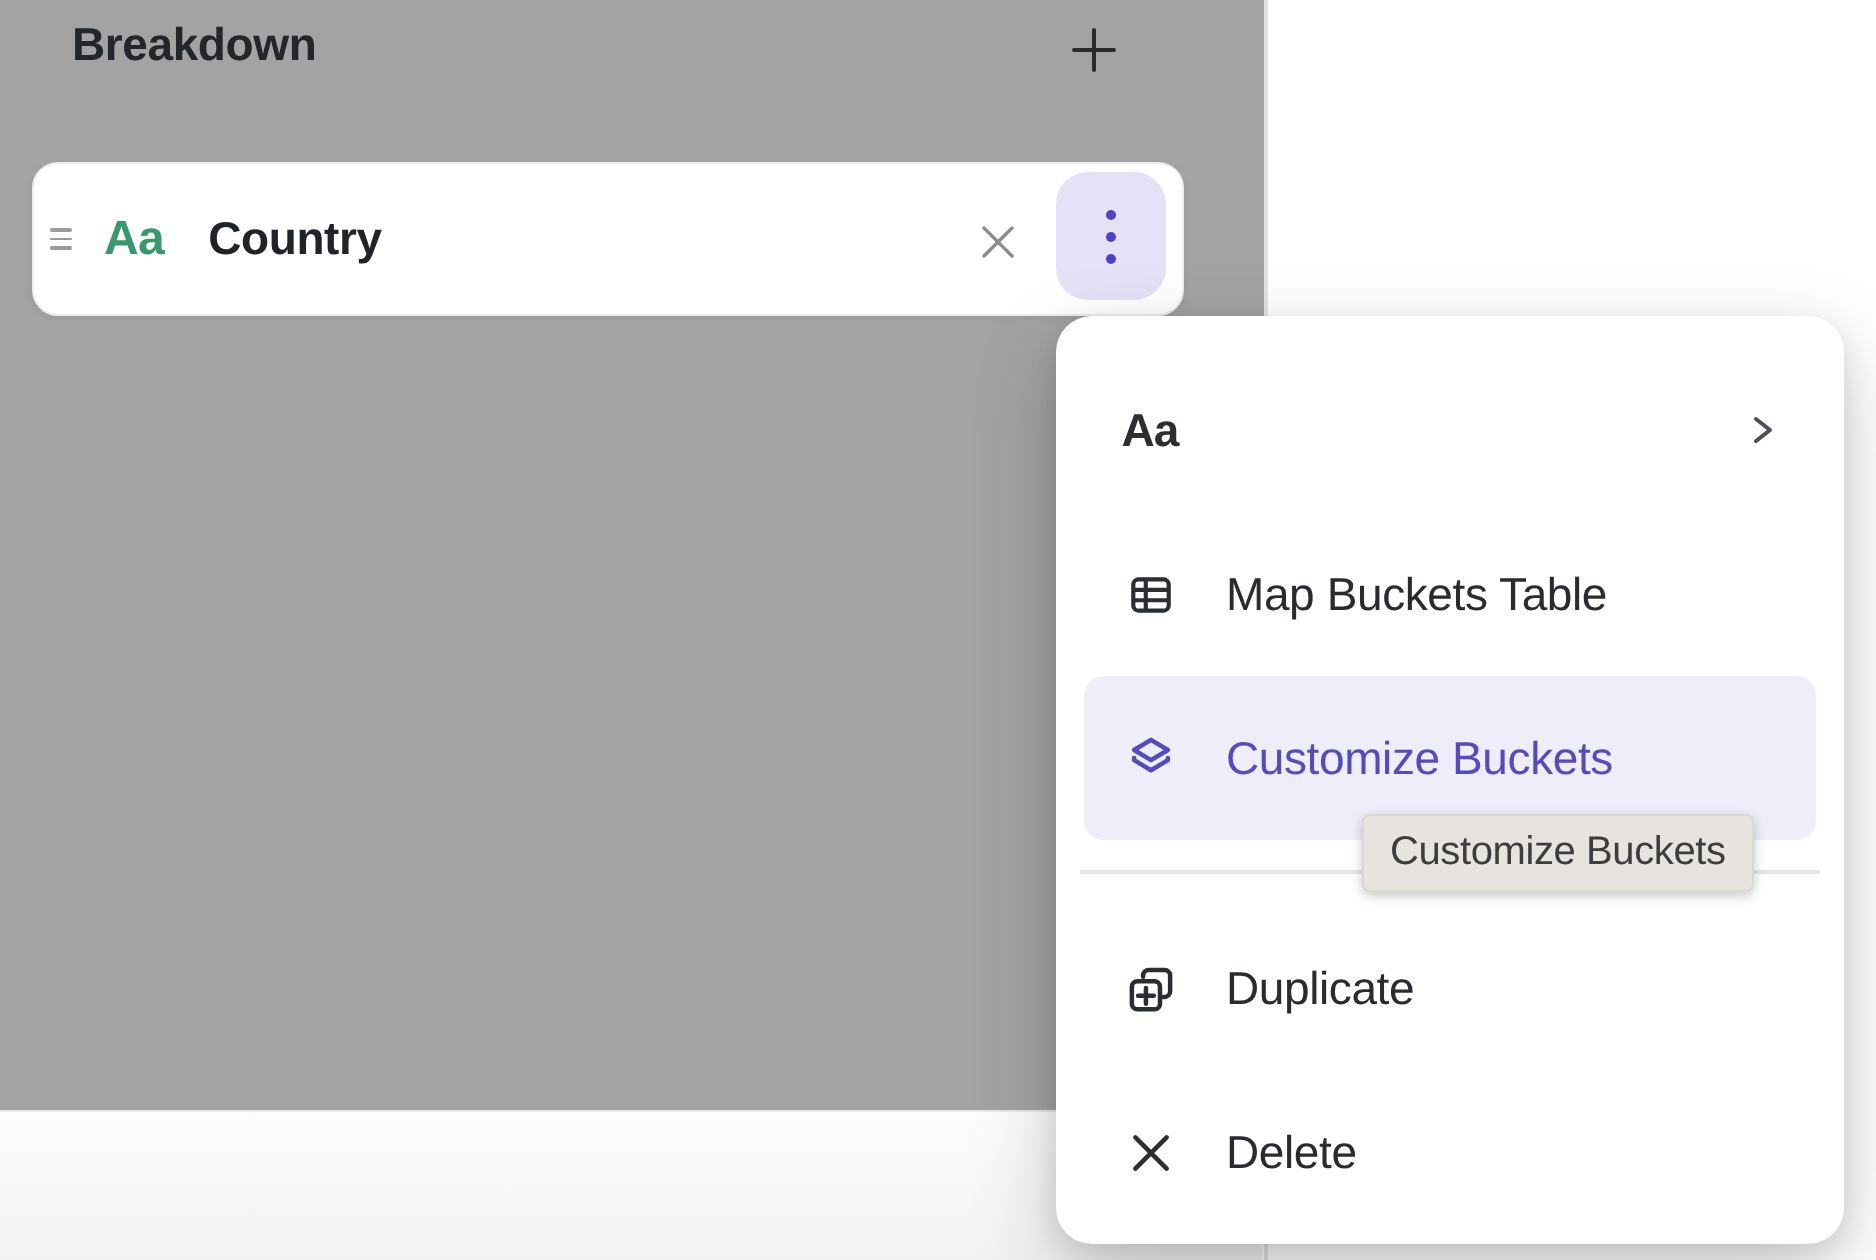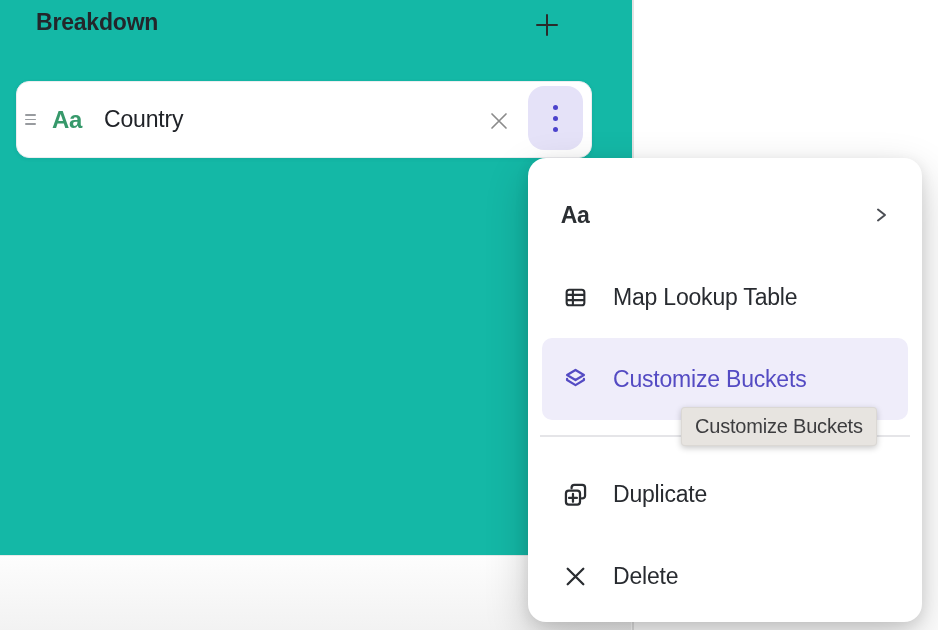--- a/index.html
+++ b/index.html
@@ -4,37 +4,37 @@
 <style>
   html,body{margin:0;padding:0;}
   body{
     width:938px;height:630px;position:relative;overflow:hidden;
     background:#ffffff;
     font-family:"Liberation Sans","DejaVu Sans",sans-serif;
     color:#24272c;
     -webkit-font-smoothing:antialiased;
   }
   
-  .left-panel{position:absolute;left:0;top:0;width:632px;height:558px;background:#14b8a6;z-index:1;}
+  .left-panel{position:absolute;left:0;top:0;width:632px;height:558px;background:#a3a3a3;z-index:1;}
   .panel-title{position:absolute;left:36px;top:9px;font-size:23px;font-weight:700;color:#23262b;letter-spacing:-.2px;}
   .add-btn{position:absolute;left:531px;top:9px;width:32px;height:32px;border:none;background:transparent;
     display:flex;align-items:center;justify-content:center;cursor:pointer;padding:0;}
   .panel-footer{position:absolute;left:0;top:555px;width:631px;height:75px;
     border-top:1px solid #e9e9e9;
     background:linear-gradient(180deg,#fdfdfd 0%,#f7f7f7 55%,#f2f2f2 100%);}
   .v-divider{position:absolute;left:632px;top:0;width:1.5px;height:630px;background:#e3e3e3;z-index:0;}
 
   
   .field-card{position:absolute;left:16px;top:81px;width:576px;height:77px;background:#fff;
     border:1px solid #ededf0;border-radius:13px;box-shadow:0 1px 4px rgba(25,25,50,.07);
     display:flex;align-items:center;box-sizing:border-box;padding-left:6px;z-index:2;}
   .drag-handle{display:flex;flex-direction:column;gap:3px;margin-right:14px;cursor:grab;padding:6px 2px;}
   .drag-handle span{display:block;width:11px;height:1.6px;background:#989b9f;border-radius:1px;}
   .type-glyph{color:#37996b;font-size:24px;font-weight:600;letter-spacing:-.3px;margin-right:22px;}
-  .field-name{font-size:23px;font-weight:400;color:#202328;letter-spacing:-.2px;}
+  .field-name{font-size:23px;font-weight:700;color:#202328;letter-spacing:-.2px;}
   .card-close{position:absolute;left:468px;top:25px;width:28px;height:28px;border:none;background:transparent;
     display:flex;align-items:center;justify-content:center;cursor:pointer;padding:0;}
   .kebab-btn{position:absolute;left:511px;top:4px;width:55px;height:64px;background:#e5e2f8;border:none;
     border-radius:16px;display:flex;flex-direction:column;align-items:center;justify-content:center;gap:6px;cursor:pointer;}
   .kebab-btn i{display:block;width:5px;height:5px;border-radius:50%;background:#4c43cc;}
 
   
   .context-menu{position:absolute;left:528px;top:158px;width:394px;height:464px;background:#fff;
     border-radius:18px;box-shadow:0 4px 14px rgba(0,0,0,.10),0 16px 44px rgba(0,0,0,.20);
     box-sizing:border-box;padding-top:16px;z-index:10;}
@@ -114,21 +114,21 @@
     </span>
   </div>
 
   <div class="menu-item">
     <span class="mi-icon">
       <svg width="25" height="25" viewBox="0 0 24 24">
         <rect x="3.5" y="4.5" width="17" height="15" rx="2.5" stroke="#2a2d31" stroke-width="2" fill="none"></rect>
         <path d="M9.5 4.5 V19.5 M3.5 9.5 H20.5 M3.5 14.5 H20.5" stroke="#2a2d31" stroke-width="2" fill="none"></path>
       </svg>
     </span>
-    <span class="mi-label">Map Lookup Table</span>
+    <span class="mi-label">Map Buckets Table</span>
   </div>
 
   <div class="menu-item active">
     <span class="mi-icon">
       <svg width="27" height="27" viewBox="0 0 24 24">
         <path d="M12 3.5 L19.5 8 L12 12.5 L4.5 8 Z" stroke="#544bc3" stroke-width="2" fill="none" stroke-linejoin="round"></path>
         <path d="M4.5 11.5 L4.5 12.5 L12 17 L19.5 12.5 L19.5 11.5" stroke="#544bc3" stroke-width="2" fill="none" stroke-linejoin="round" stroke-linecap="round"></path>
       </svg>
     </span>
     <span class="mi-label">Customize Buckets</span>

